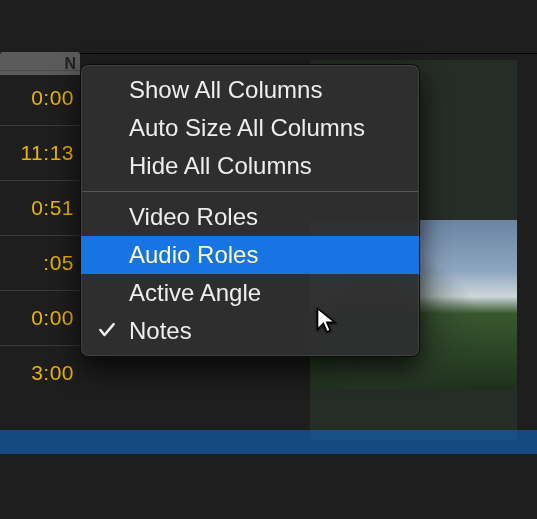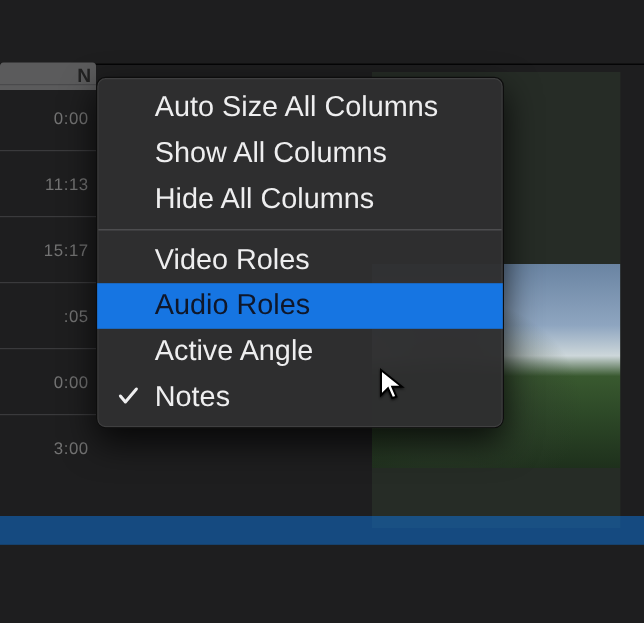--- a/index.html
+++ b/index.html
@@ -12,23 +12,23 @@
   }
 
   
   .bg-rows { position: absolute; left: 0; top: 70px; width: 80px; }
   .time-row {
     height: 55px;
     display: flex;
     align-items: center;
     justify-content: flex-end;
     padding-right: 6px;
-    font-size: 14px;
+    font-size: 21px;
     font-weight: 400;
-    color: #737373;
+    color: #eab308;
     border-top: 1px solid #3a3a3c;
     letter-spacing: 0.5px;
   }
   .time-row:first-child { border-top-color: #4a4a4c; }
 
   .col-handle {
     position: absolute;
     left: 0; top: 52px;
     width: 80px; height: 23px;
     background: #5b5b5c;
@@ -83,21 +83,21 @@
     align-items: center;
     padding-left: 48px;
     padding-right: 18px;
     font-size: 24px;
     font-weight: 400;
     color: #eeeeef;
     white-space: nowrap;
   }
   .menu-item.hl {
     background: #1675e2;
-    color: #0f172a;
+    color: #fef9c3;
   }
   .menu-sep {
     height: 1px;
     margin: 6px 1px;
     background: #555557;
   }
   .check {
     position: absolute;
     left: 16px;
     top: 50%;
@@ -131,40 +131,40 @@
 </div>
 
 <div class="bg-rows">
   <div class="time-row">
       <span>0:00</span>
     </div>
   <div class="time-row">
       <span>11:13</span>
     </div>
   <div class="time-row">
-      <span>15:17</span>
+      <span>0:51</span>
     </div>
   <div class="time-row">
       <span>:05</span>
     </div>
   <div class="time-row">
       <span>0:00</span>
     </div>
   <div class="time-row">
       <span>3:00</span>
     </div>
 </div>
 
 <div class="ctx-menu">
 
   <div class="menu-item">
-    <span>Auto Size All Columns</span>
+    <span>Show All Columns</span>
   </div>
   <div class="menu-item">
-    <span>Show All Columns</span>
+    <span>Auto Size All Columns</span>
   </div>
   <div class="menu-item">
     <span>Hide All Columns</span>
   </div>
 
   <div class="menu-sep"></div>
 
   <div class="menu-item">
     <span>Video Roles</span>
   </div>

